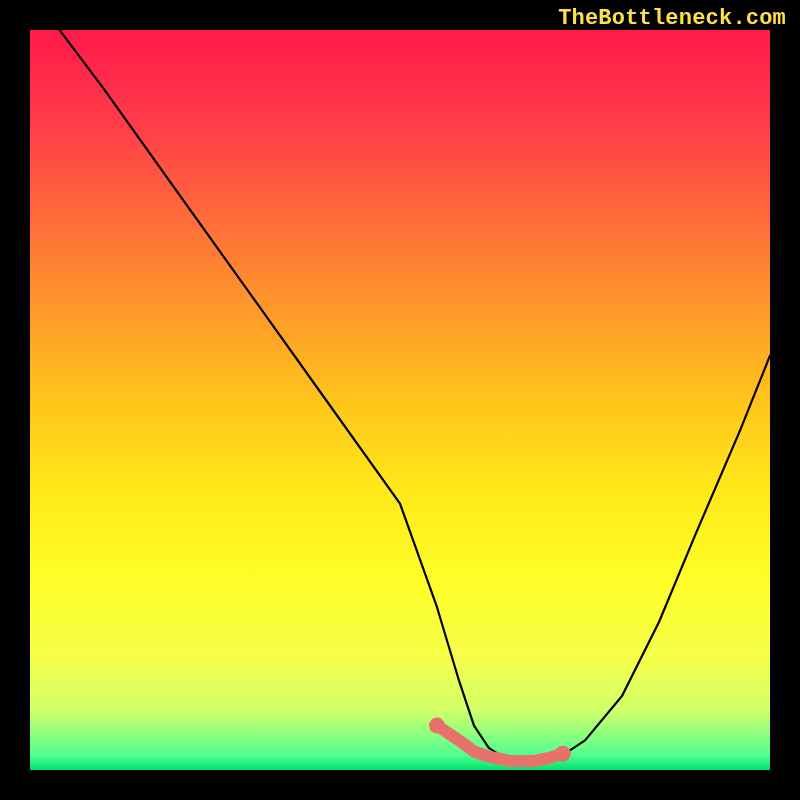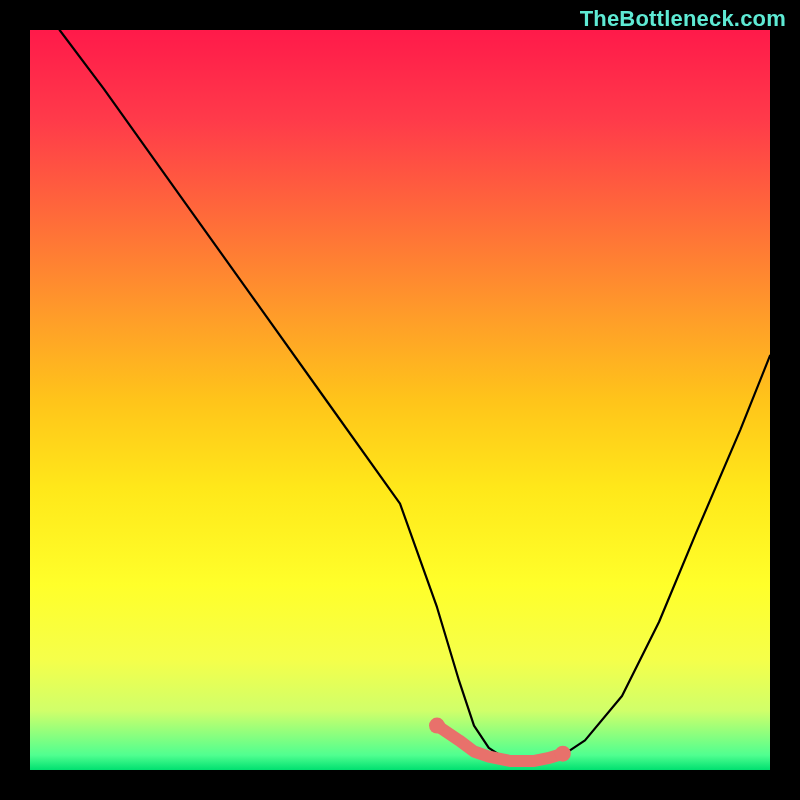--- a/index.html
+++ b/index.html
@@ -27,24 +27,24 @@
       #f5ff4a 85%,
       #d0ff6a 92%,
       #50ff90 98%,
       #00e070 100%
     );
   }
   .watermark {
     position: absolute;
     top: 6px;
     right: 14px;
-    font-family: Liberation Sans, sans-serif;
+    font-family: Liberation Mono, monospace;
     font-size: 22px;
     font-weight: 600;
-    color: #5eead4;
+    color: #fde047;
     letter-spacing: 0.2px;
   }
   svg.curve {
     position: absolute;
     left: 0; top: 0;
     width: 100%;
     height: 100%;
     pointer-events: none;
   }
 </style>

